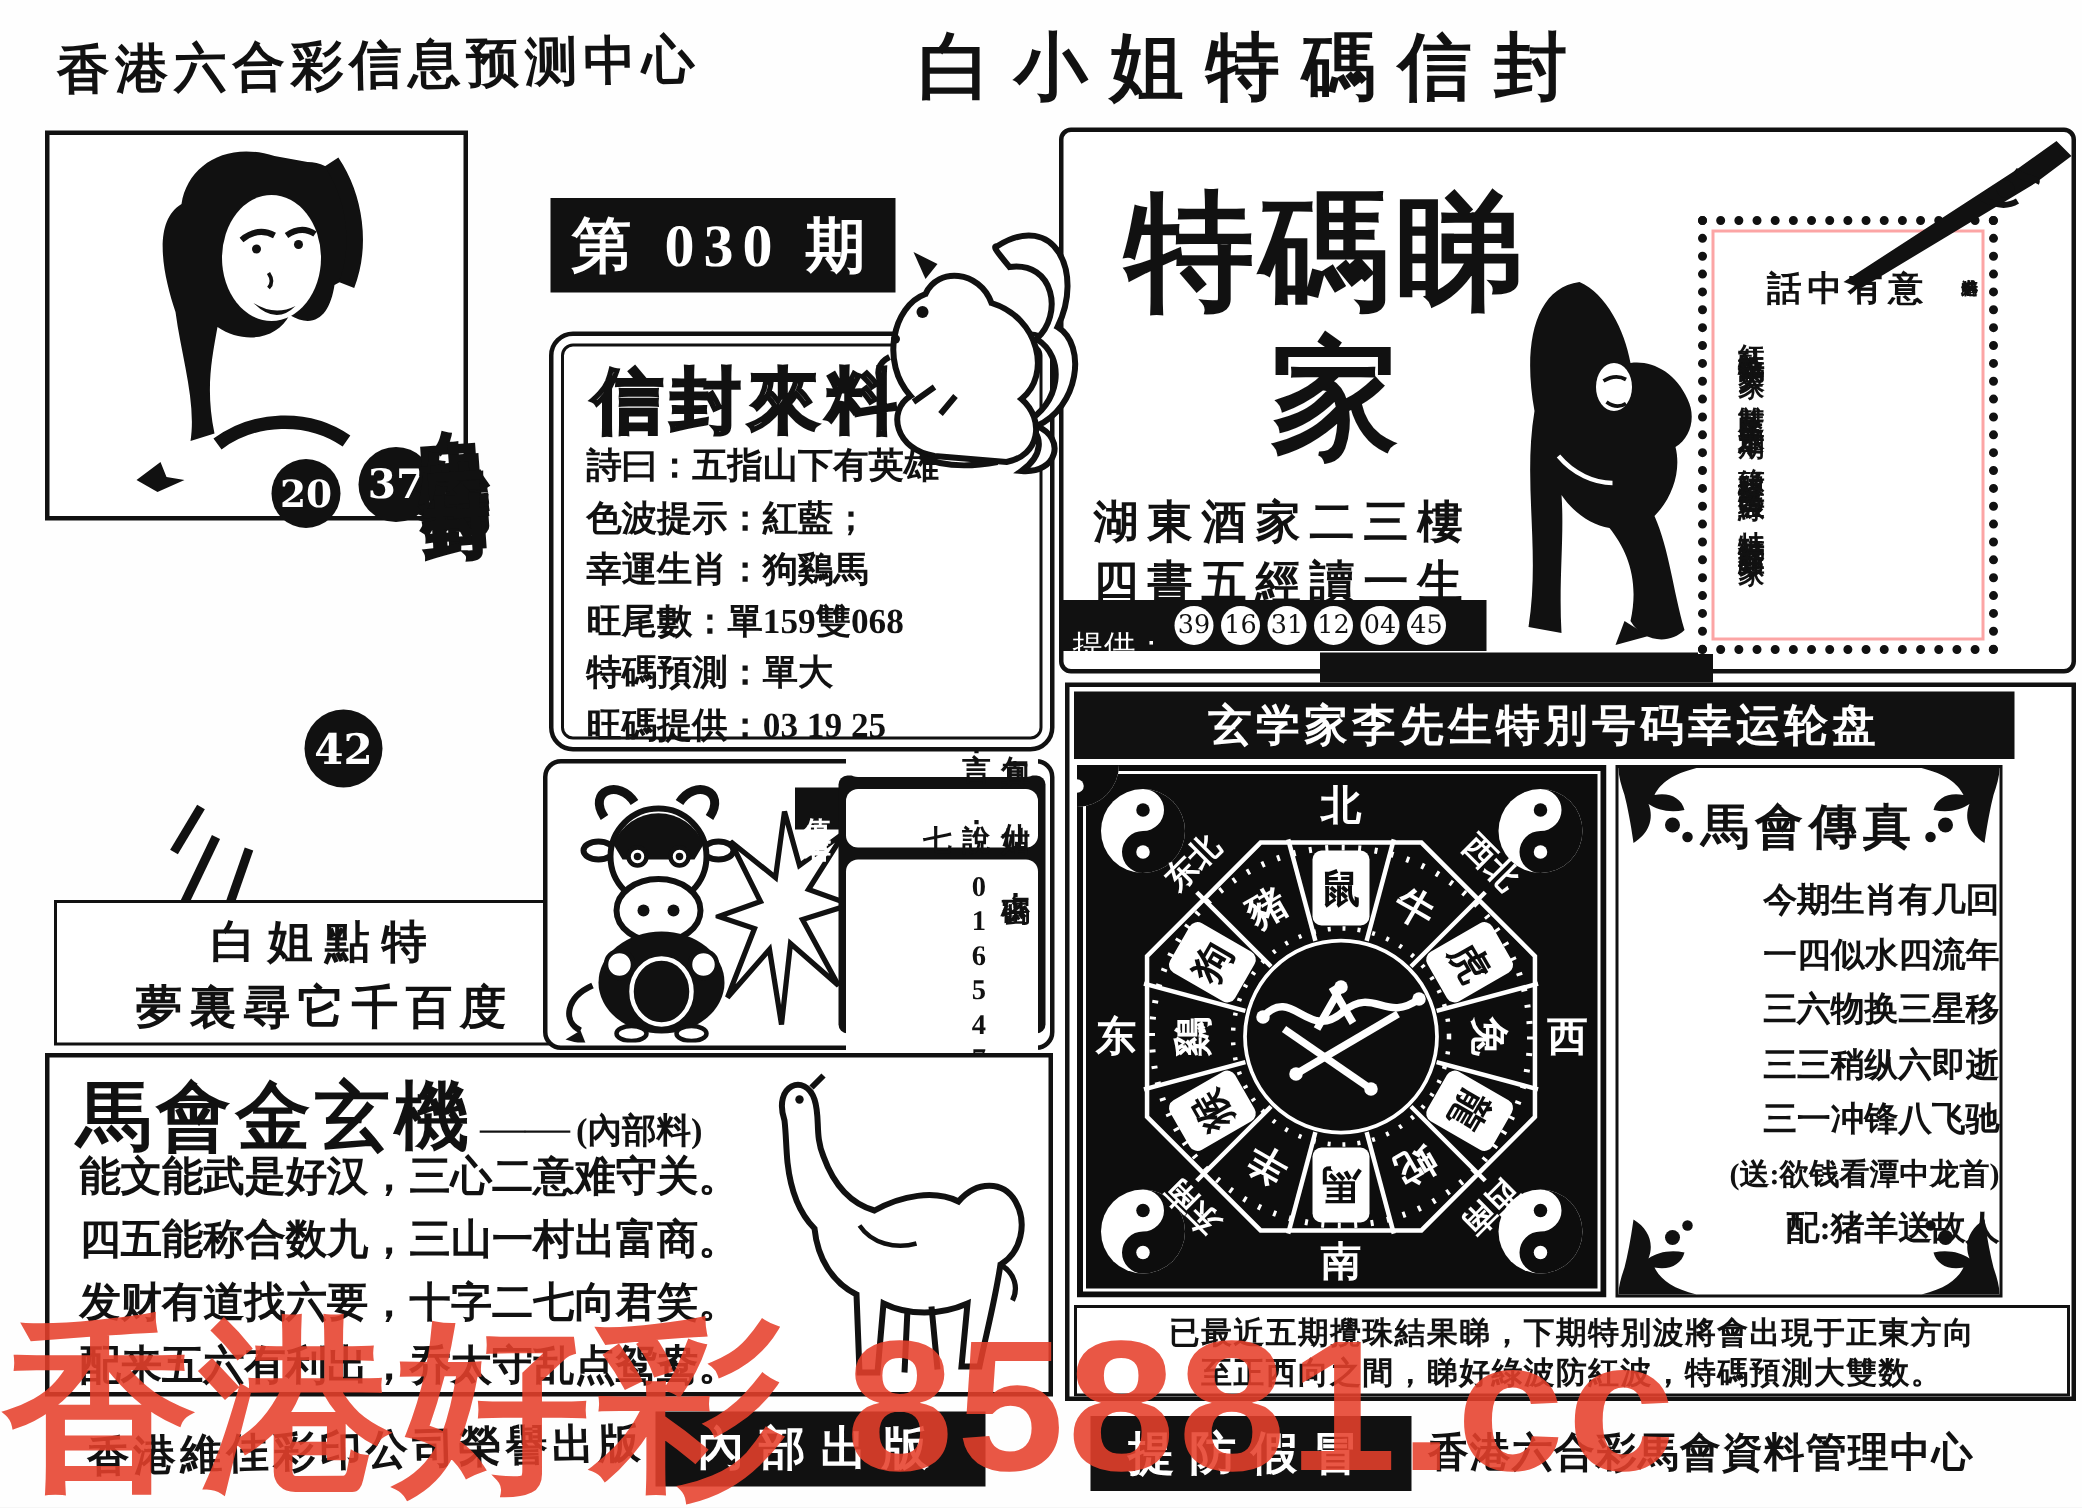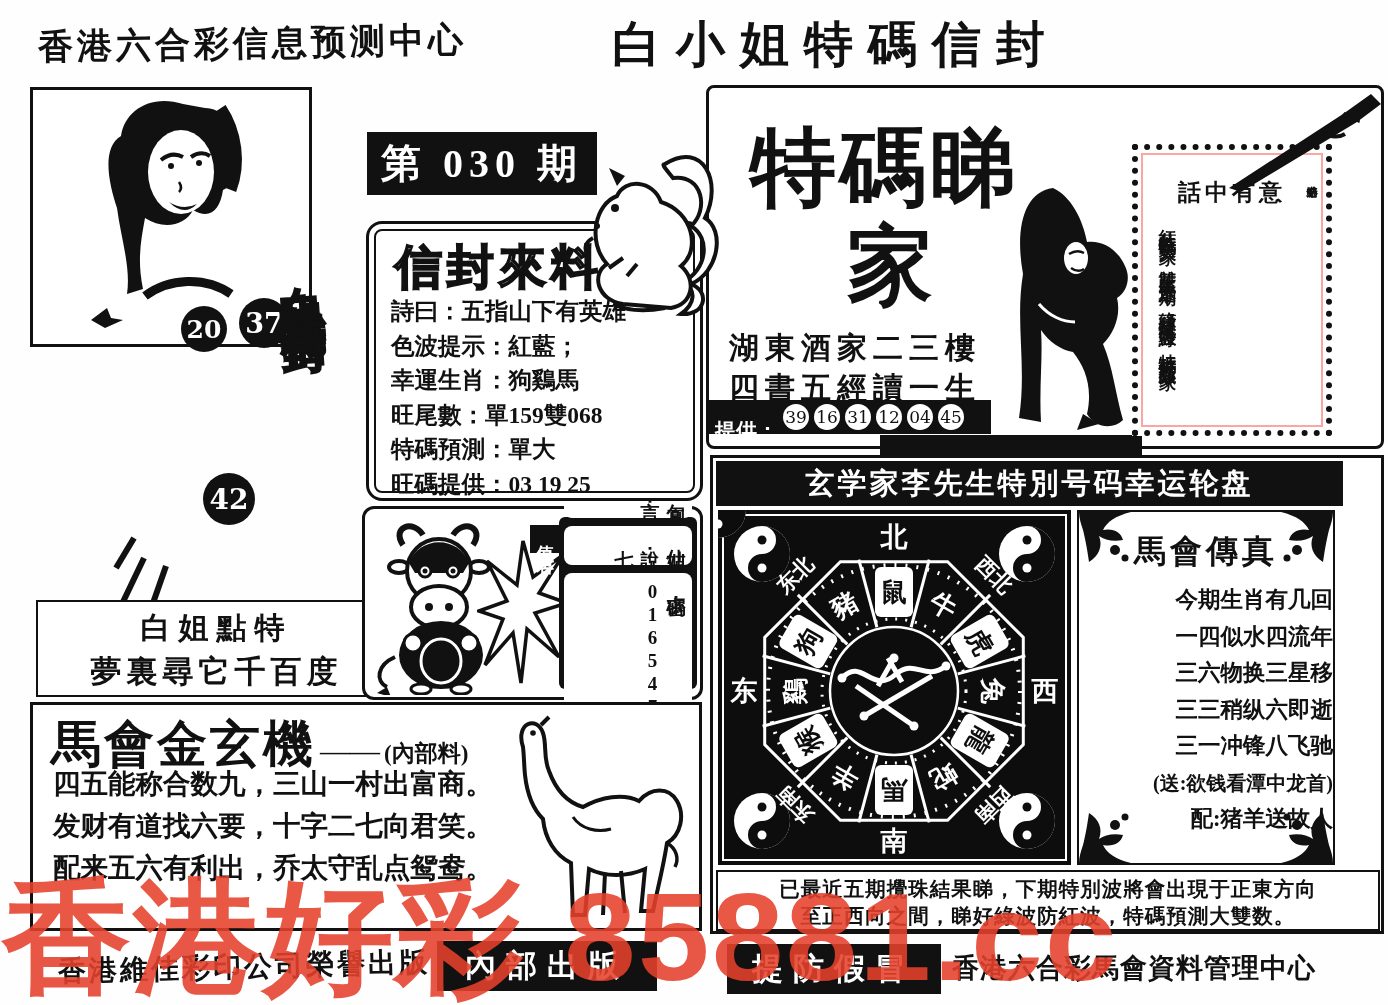--- a/index.html
+++ b/index.html
@@ -111,20 +111,21 @@
     </div>
   </div>
 
   <div class="box" style="left:30px;top:702px;width:672px;height:229px;">
     <div class="abs" style="left:18px;top:6px;white-space:nowrap;">
       <span class="brush" style="font-size:50px;font-weight:900;letter-spacing:3px;">馬會金玄機</span>
       <span style="font-size:30px;">——</span>
       <span style="font-size:23px;font-weight:700;">(內部料)</span>
     </div>
     <div class="abs" style="left:20px;top:58px;">
+      <div class="jx-line">能文能武是好汉，三心二意难守关。</div>
       <div class="jx-line">四五能称合数九，三山一村出富商。</div>
       <div class="jx-line">发财有道找六要，十字二七向君笑。</div>
       <div class="jx-line">配来五六有利出，乔太守乱点鸳鸯。</div>
     </div>
     <svg class="abs" style="right:6px;top:4px;" width="212" height="216" viewBox="0 0 212 216">
       <path d="M42,38 C34,14 56,6 62,24 C66,36 62,48 68,62 C76,84 88,94 102,98 C120,88 142,84 158,92 C170,78 188,78 196,92 C204,106 200,126 186,134 C182,160 176,182 172,202 L160,202 L164,160 C146,168 124,168 108,160 L104,206 L92,206 L90,154 C74,146 64,130 62,110 C52,100 46,84 44,66 C43,56 43,46 42,38 Z" fill="#fff" stroke="#111" stroke-width="4"></path>
       <path d="M124,164 L122,206 M140,162 L144,204" stroke="#111" stroke-width="4"></path>
       <circle cx="52" cy="24" r="2.8" fill="#111"></circle>
       <path d="M60,16 l8,-8" stroke="#111" stroke-width="4"></path>
       <path d="M186,134 C196,140 198,150 194,158" stroke="#111" stroke-width="3.5" fill="none"></path>
@@ -187,21 +188,21 @@
       <path d="M90,70 q8,-5 15,-1" stroke="#111" stroke-width="2.5" fill="none"></path>
       <path d="M92,84 q7,5 13,1" stroke="#111" stroke-width="2.5" fill="none"></path>
       <path d="M104,230 l16,10 l-22,6 Z" fill="#111"></path>
       <path d="M60,120 C70,132 84,138 96,138" stroke="#fff" stroke-width="3" fill="none"></path>
     </svg>
 
     <div class="brush" style="position:absolute;left:20px;top:240px;font-size:30px;letter-spacing:6px;font-weight:900;">湖東酒家二三樓</div>
     <div class="brush" style="position:absolute;left:20px;top:280px;font-size:30px;letter-spacing:6px;font-weight:900;">四書五經讀一生</div>
 
     <div class="blackbar" style="left:-2px;top:312px;width:284px;height:34px;display:flex;align-items:center;padding-left:8px;gap:5px;">
-      <span style="font-size:21px;font-weight:700;white-space:nowrap;margin-top:28px;">提供：</span>
+      <span style="font-size:21px;font-weight:400;white-space:nowrap;margin-top:28px;">提供：</span>
       <span class="whitecircle">39</span>
       <span class="whitecircle">16</span>
       <span class="whitecircle">31</span>
       <span class="whitecircle">12</span>
       <span class="whitecircle">04</span>
       <span class="whitecircle">45</span>
     </div>
     <div class="blackbar" style="left:171px;top:347px;width:262px;height:26px;"></div>
 
     <div class="abs" style="left:423px;top:56px;width:200px;height:292px;border:6px dotted #111;box-sizing:border-box;background:#fff;">

